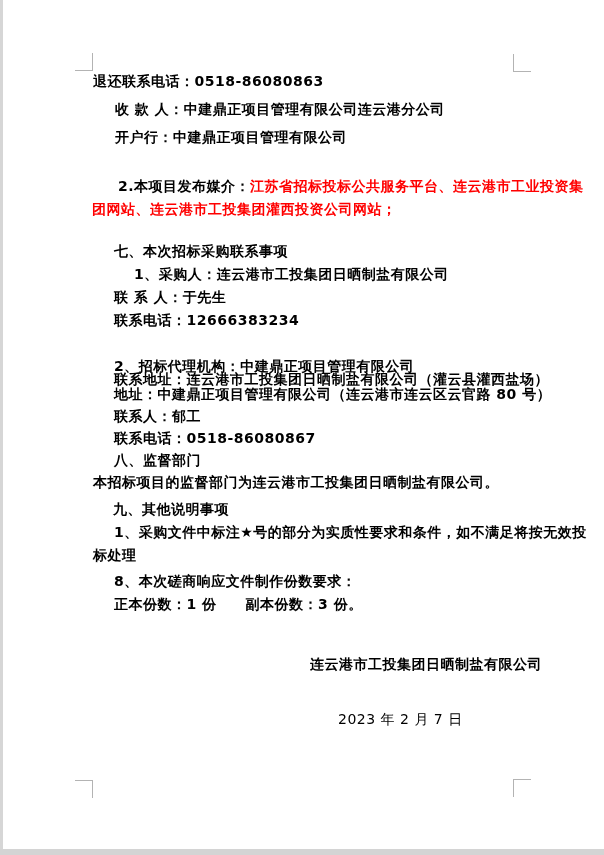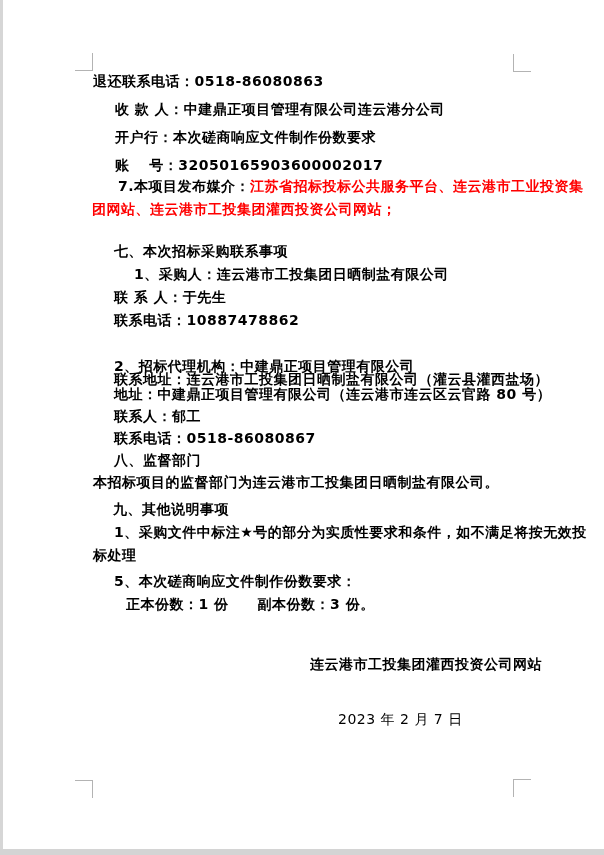--- a/index.html
+++ b/index.html
@@ -54,41 +54,40 @@
   <div class="edge-bottom"></div>
 
   <div class="page">
     <div class="mark tl"></div>
     <div class="mark tr"></div>
     <div class="mark bl"></div>
     <div class="mark br"></div>
 
     <div class="ln" style="left:90px; top:73px;">退还联系电话：0518-86080863</div>
     <div class="ln" style="left:112px; top:101px;">收 款 人：中建鼎正项目管理有限公司连云港分公司</div>
-    <div class="ln" style="left:112px; top:129px;">开户行：本次磋商响应文件制作份数要求</div>
-    <div class="ln" style="left:112px; top:157px;">账　 号：32050165903600002017</div>
+    <div class="ln" style="left:112px; top:129px;">开户行：中建鼎正项目管理有限公司</div>
 
-    <div class="ln" style="left:115px; top:178px;"><span>7.本项目发布媒介：</span><span class="red">江苏省招标投标公共服务平台、连云港市工业投资集</span></div>
+    <div class="ln" style="left:115px; top:178px;"><span>2.本项目发布媒介：</span><span class="red">江苏省招标投标公共服务平台、连云港市工业投资集</span></div>
     <div class="ln red" style="left:89px; top:201px;">团网站、连云港市工投集团灌西投资公司网站；</div>
 
     <div class="ln" style="left:111px; top:243px;">七、本次招标采购联系事项</div>
     <div class="ln" style="left:111px; top:266px;margin-left:20px;">1、采购人：连云港市工投集团日晒制盐有限公司</div>
     <div class="ln" style="left:111px; top:289px;">联 系 人：于先生</div>
-    <div class="ln" style="left:111px; top:312px;">联系电话：10887478862</div>
+    <div class="ln" style="left:111px; top:312px;">联系电话：12666383234</div>
     <div class="ln" style="left:111px; top:335px;margin-top:36px;">联系地址：连云港市工投集团日晒制盐有限公司（灌云县灌西盐场）</div>
     <div class="ln" style="left:111px; top:358px;">2、招标代理机构：中建鼎正项目管理有限公司</div>
     <div class="ln" style="left:111px; top:386px;">地址：中建鼎正项目管理有限公司（连云港市连云区云官路 80 号）</div>
     <div class="ln" style="left:111px; top:408px;">联系人：郁工</div>
     <div class="ln" style="left:111px; top:430px;">联系电话：0518-86080867</div>
 
     <div class="ln" style="left:111px; top:452px;">八、监督部门</div>
     <div class="ln" style="left:90px; top:474px;">本招标项目的监督部门为连云港市工投集团日晒制盐有限公司。</div>
 
     <div class="ln" style="left:110px; top:501px;">九、其他说明事项</div>
     <div class="ln" style="left:111px; top:524px;">1、采购文件中标注★号的部分为实质性要求和条件，如不满足将按无效投</div>
     <div class="ln" style="left:90px; top:547px;">标处理</div>
-    <div class="ln" style="left:111px; top:573px;">5、本次磋商响应文件制作份数要求：</div>
-    <div class="ln" style="left:111px; top:596px;margin-left:12px;">正本份数：1 份　　副本份数：3 份。</div>
+    <div class="ln" style="left:111px; top:573px;">8、本次磋商响应文件制作份数要求：</div>
+    <div class="ln" style="left:111px; top:596px;">正本份数：1 份　　副本份数：3 份。</div>
 
-    <div class="ln" style="left:307px; top:656px;">连云港市工投集团灌西投资公司网站</div>
+    <div class="ln" style="left:307px; top:656px;">连云港市工投集团日晒制盐有限公司</div>
     <div class="ln normal" style="left:335px; top:711px;">2023 年 2 月 7 日</div>
   </div>
 </div>
 
 </body></html>

